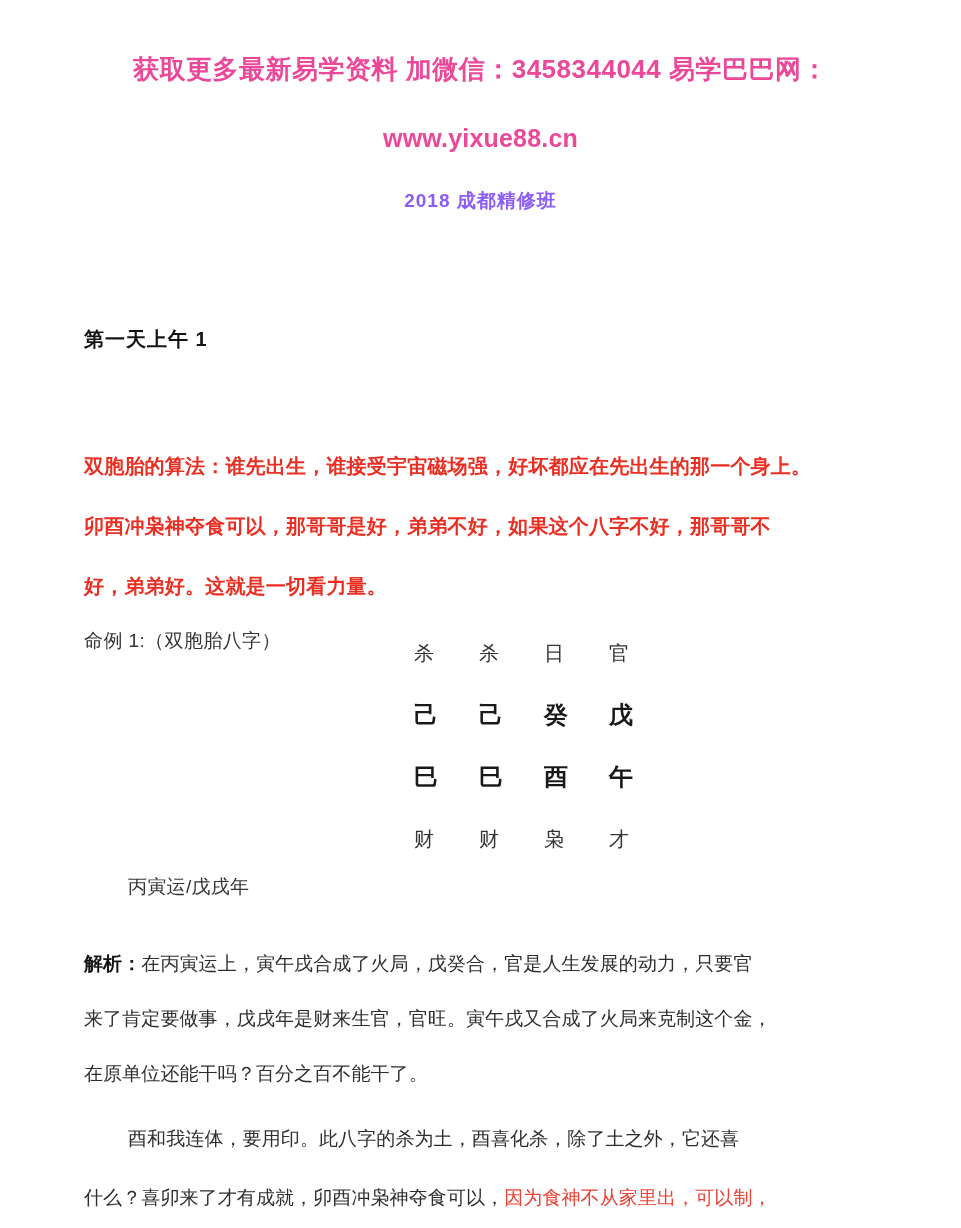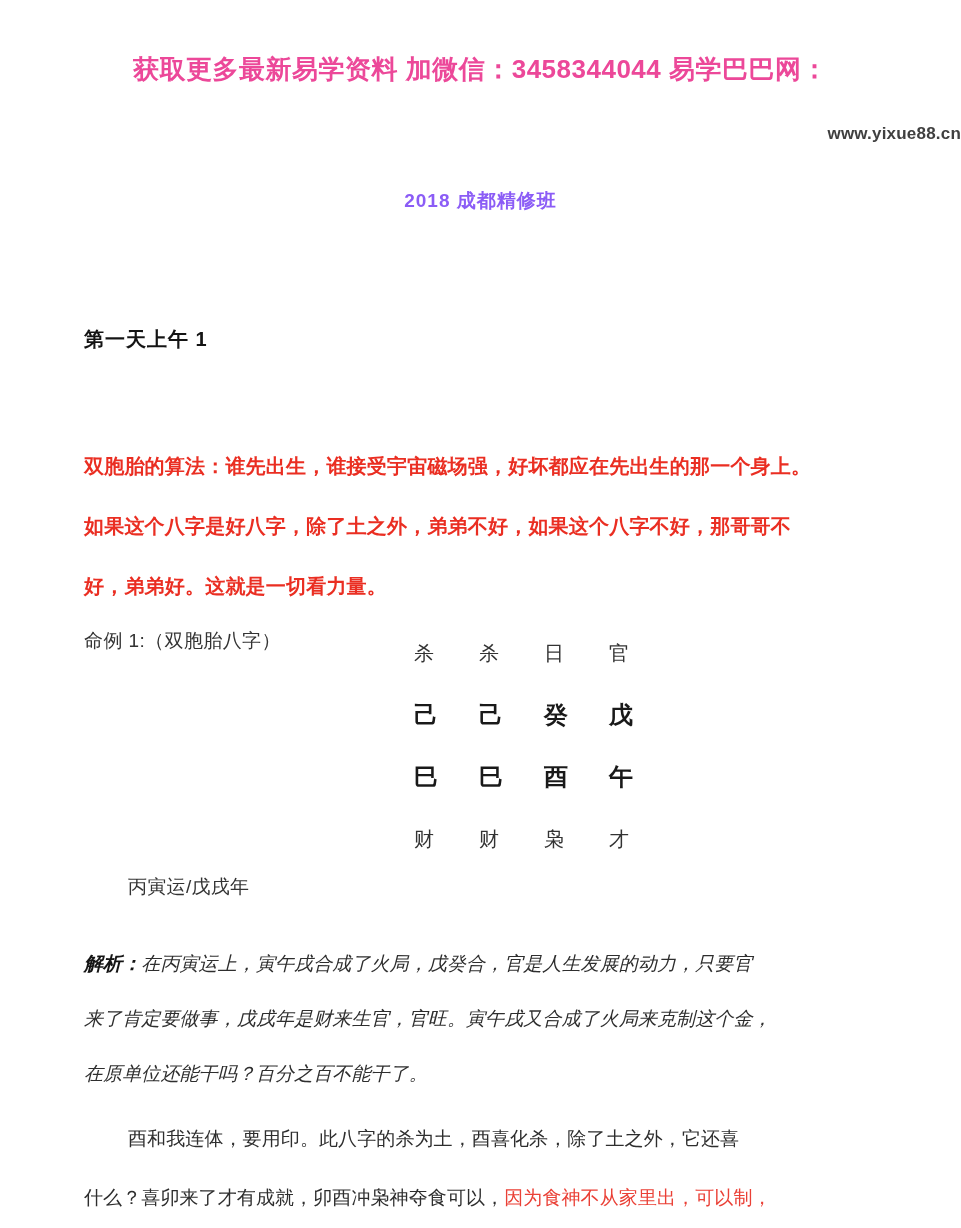--- a/index.html
+++ b/index.html
@@ -32,24 +32,24 @@
     font-size: 26px;
     font-weight: 700;
     letter-spacing: 0.5px;
     color: #ec4899;
     white-space: nowrap;
   }
   .wm-line2 {
     position: absolute;
     left: 0; right: 0;
     top: 124px;
-    text-align: right;
-    font-size: 17px;
-    font-weight: 700;
-    color: #404040;
+    text-align: center;
+    font-size: 25px;
+    font-weight: 700;
+    color: #ec4899;
     letter-spacing: 0.2px;
   }
   .subtitle {
     position: absolute;
     left: 0; right: 0;
     top: 188px;
     text-align: center;
     font-size: 19px;
     font-weight: 700;
     color: #8b5cf6;
@@ -128,21 +128,20 @@
 
   .analysis {
     position: absolute;
     left: 84px;
     top: 936px;
     width: 852px;
     font-size: 19px;
     color: #2e2e2e;
     line-height: 55px;
     letter-spacing: 0.1px;
-    font-style: italic;
   }
   .analysis .al { display: block; white-space: nowrap; }
   .analysis .lead { font-weight: 700; color: #141414; }
 
   .para2 {
     position: absolute;
     left: 84px;
     top: 1112px;
     width: 860px;
     font-size: 19px;
@@ -162,21 +161,21 @@
   <div class="wm-line1">获取更多最新易学资料 加微信：3458344044 易学巴巴网：</div>
 
   <div class="wm-line2">www.yixue88.cn</div>
 
   <div class="subtitle">2018 成都精修班</div>
 
   <div class="section-heading">第一天上午 1</div>
 
   <div class="red-block">
     <span class="rl">双胞胎的算法：谁先出生，谁接受宇宙磁场强，好坏都应在先出生的那一个身上。</span>
-    <span class="rl">如果这个八字是好八字，除了土之外，弟弟不好，如果这个八字不好，那哥哥不</span>
+    <span class="rl">卯酉冲枭神夺食可以，那哥哥是好，弟弟不好，如果这个八字不好，那哥哥不</span>
     <span class="rl">好，弟弟好。这就是一切看力量。</span>
   </div>
 
   <div class="case-label">命例 1:（双胞胎八字）</div>
 
   <div class="bazi">
     <div class="bazi-row ten-god">
       <span class="bazi-cell">杀</span>
       <span class="bazi-cell">杀</span>
       <span class="bazi-cell">日</span>

